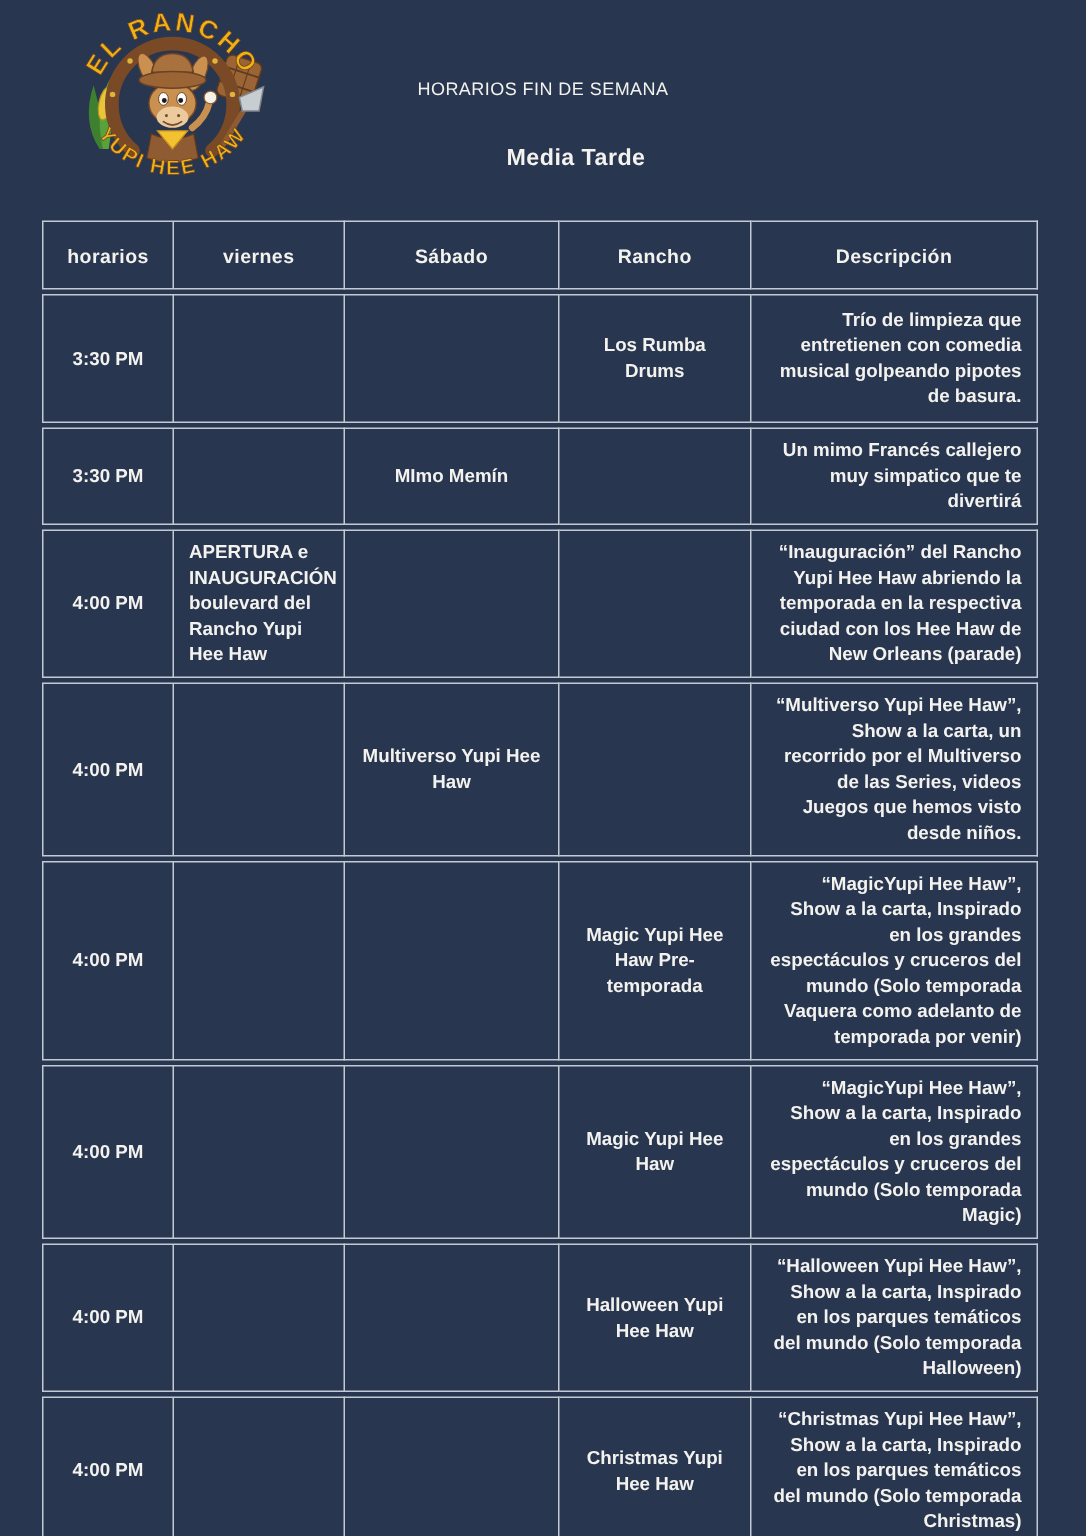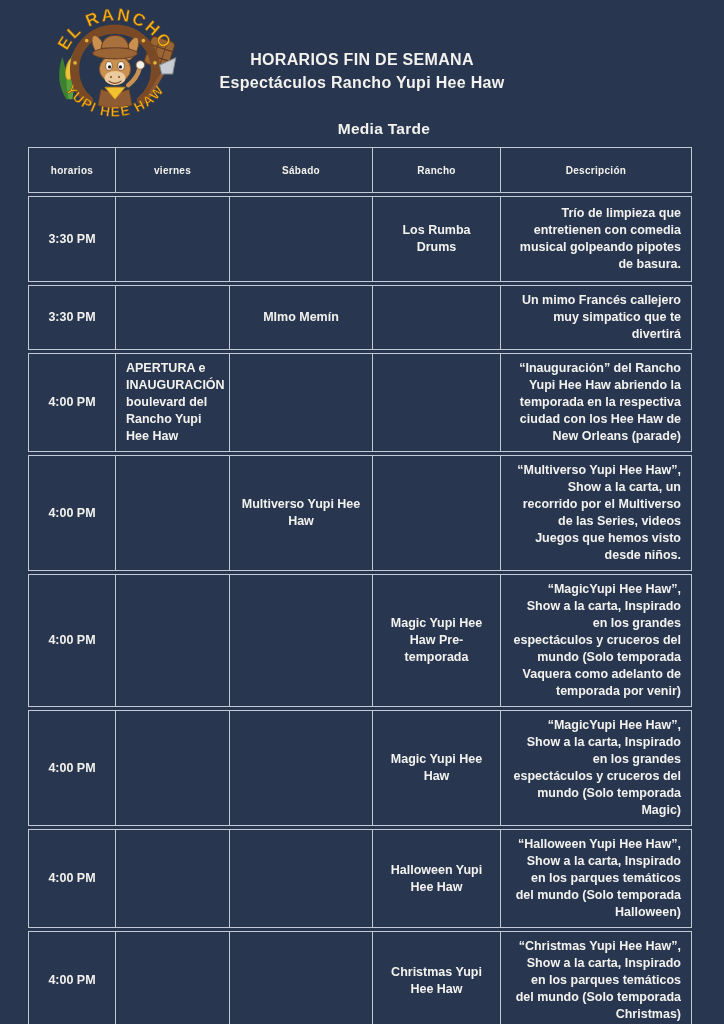--- a/index.html
+++ b/index.html
@@ -9,40 +9,40 @@
     font-family:"Liberation Sans", sans-serif;
     color:#F3F2EE;
   }
   .page { position:relative; width:724px; height:1024px; background:#28364F; overflow:hidden; }
 
   
   .logo { position:absolute; left:28px; top:2px; width:172px; height:136px; }
 
   
   .header { position:absolute; top:48px; left:0; width:724px; text-align:center; }
-  .title-line { font-size:16px; font-weight:bold; line-height:23px; letter-spacing:0.3px; }
+  .title-line { font-size:12px; font-weight:normal; line-height:23px; letter-spacing:0.3px; }
   .section-title { font-size:15.5px; font-weight:bold; margin-top:26px; letter-spacing:0.3px;margin-left:44px; }
 
   
   table.schedule {
     position:absolute; left:28px; top:144px;
     width:664px; table-layout:fixed;
     border-collapse:separate; border-spacing:0 3px;
   }
   .schedule th, .schedule td {
     border-top:1px solid #C2CBD5;
     border-bottom:1px solid #C2CBD5;
     border-right:1px solid #C2CBD5;
     font-weight:bold; color:#F3F2EE;
     vertical-align:middle;
     padding:6px 10px;
     overflow:hidden;
   }
   .schedule th:first-child, .schedule td:first-child { border-left:1px solid #C2CBD5; }
-  .schedule th { height:32px; font-size:10px; text-align:center; letter-spacing:0.3px; }
+  .schedule th { height:32px; font-size:13px; text-align:center; letter-spacing:0.3px; }
   .schedule td { font-size:12.5px; line-height:1.36; }
   .schedule td:nth-child(1) { text-align:center; }
   .schedule td:nth-child(2) { text-align:left; }
   .schedule td:nth-child(3) { text-align:center; }
   .schedule td:nth-child(4) { text-align:center; }
   .schedule td:nth-child(5) { text-align:right; }
   
   .schedule tbody tr:nth-child(1) td { height:72px; }
   .schedule tbody tr:nth-child(2) td { height:44px; }
   .schedule tbody tr:nth-child(3) td { height:81px; }
@@ -116,21 +116,20 @@
         <textPath href="#arcTop" startOffset="50%">EL RANCHO</textPath>
       </text>
       <text font-family="Liberation Sans, sans-serif" font-size="13.5" font-weight="bold" fill="#F2B113" stroke="#6B4226" stroke-width="0.5" letter-spacing="1.5" text-anchor="middle">
         <textPath href="#arcBottom" startOffset="50%">YUPI HEE HAW</textPath>
       </text>
     </svg>
   </div>
 
   <div class="header">
     <div class="title-line">HORARIOS FIN DE SEMANA</div>
-    <div class="title-line">Espectáculos Rancho Yupi Hee Haw</div>
     <div class="section-title">Media Tarde</div>
   </div>
 
   <table class="schedule">
     <colgroup>
       <col style="width:88px">
       <col style="width:114px">
       <col style="width:143px">
       <col style="width:128px">
       <col style="width:191px">

